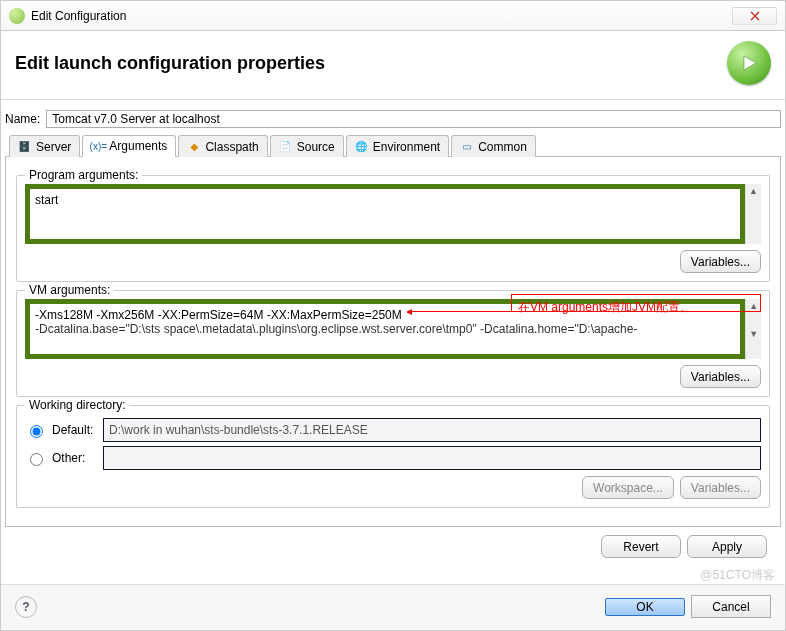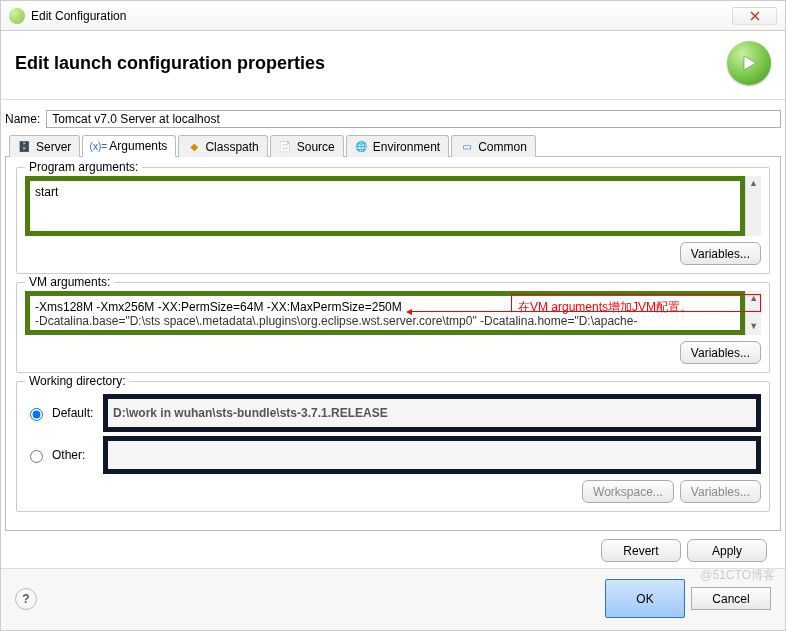--- a/index.html
+++ b/index.html
@@ -14,34 +14,34 @@
 .run-icon svg { width: 20px; height: 20px; }
 .body { padding: 10px 4px; border-top: 1px solid #ddd; }
 .name-row { display: flex; align-items: center; gap: 6px; margin-bottom: 6px; }
 .name-row label { }
 .name-row input { flex: 1; border: 1px solid #abadb3; padding: 3px 5px; background: #fff; height: 18px; }
 .tabs { display: flex; border-bottom: 1px solid #bbb; padding-left: 4px; }
 .tab { display: flex; align-items: center; gap: 4px; padding: 3px 8px; border: 1px solid #bbb; border-bottom: none; background: #f0f0f0; margin-right: 2px; border-radius: 3px 3px 0 0; position: relative; top: 1px; cursor: default; }
 .tab.active { background: #fff; border-bottom: 1px solid #fff; }
 .tab .ticon { width: 14px; height: 14px; display: flex; align-items: center; justify-content: center; font-size: 10px; }
 .panel { border: 1px solid #bbb; border-top: none; padding: 10px; }
-.group { border: 1px solid #ccc; border-radius: 2px; padding: 8px; margin-bottom: 8px; position: relative; }
+.group { border: 1px solid #ccc; border-radius: 2px; padding: 8px; margin-bottom: 8px; position: relative; margin-top: 8px; }
 .group > .glabel { position: absolute; top: -8px; left: 8px; background: #fff; padding: 0 4px; }
 .textarea { width: 100%; border: 5px solid #4d7c0f; padding: 4px 5px; background: #fff; resize: none; font-family: inherit; }
 .right-btns { display: flex; justify-content: flex-end; margin-top: 6px; gap: 6px; }
 .btn { min-width: 80px; height: 23px; border: 1px solid #acacac; background: linear-gradient(#fdfdfd,#e9e9e9); border-radius: 6px; padding: 0 10px; cursor: default; display: inline-flex; align-items: center; justify-content: center; }
 .btn:disabled, .btn.disabled { color: #888; }
 .field-row { display: flex; align-items: center; gap: 8px; margin: 4px 0; }
 .radio { display: flex; align-items: center; gap: 6px; min-width: 70px; }
-.inset-input { flex: 1; border: 5px solid #0f172a; background: #f5f5f5; padding: 3px 5px; height: 38px; color: #555; font-weight: bold; }
+.inset-input { flex: 1; border: 1px solid #0f172a; background: #f5f5f5; padding: 3px 5px; height: 24px; color: #555; }
 .footer-btns { display: flex; justify-content: flex-end; gap: 6px; padding: 8px 14px 0; }
 .dialog-footer { position: absolute; bottom: 0; left: 0; right: 0; padding: 10px 14px 12px; border-top: 1px solid #ddd; background: #f7f7f7; display: flex; align-items: center; }
 .dialog-footer .spacer { flex: 1; }
 .help-icon { width: 22px; height: 22px; border: 1px solid #bbb; border-radius: 50%; display: flex; align-items: center; justify-content: center; color: #556; font-weight: bold; }
-.ok-btn { min-width: 80px; height: 39px; border: 1px solid #2b74c7; background: linear-gradient(#cfe6ff,#9fc8f5); border-radius: 2px; }
+.ok-btn { min-width: 80px; height: 18px; border: 1px solid #2b74c7; background: linear-gradient(#cfe6ff,#9fc8f5); border-radius: 2px; }
 .cancel-btn { min-width: 80px; height: 23px; border: 1px solid #acacac; background: linear-gradient(#fdfdfd,#e9e9e9); border-radius: 0; }
 .annotation-box { position: absolute; border: 1px solid red; color: red; font-size: 12px; padding: 4px 6px; background: transparent; pointer-events: none; }
 .annotation-arrow { position: absolute; border-top: 1px solid red; pointer-events: none; }
 .annotation-arrow::before { content:""; position:absolute; left:-6px; top:-3px; border:3px solid transparent; border-right:6px solid red; }
 .watermark { position: absolute; right: 10px; bottom: 46px; color: #ccc; font-size: 12px; pointer-events: none; }
 .scrollhint { width: 16px; background: #f0f0f0; border-left: 1px solid #ddd; }
 .ta-wrap { display: flex; }
 .ta-wrap textarea { flex: 1; }
 .sarrow { font-size: 9px; color: #666; text-align: center; line-height: 14px; }
 </style>
@@ -111,21 +111,21 @@
           </div>
       </div>
       <div class="right-btns">
         <button class="btn">Variables...</button>
       </div>
     </div>
 
     <div class="group" style="position:relative">
       <div class="glabel">VM arguments:</div>
       <div class="ta-wrap">
-        <div class="textarea" style="height:44px; overflow:hidden; white-space:nowrap">
+        <div class="textarea" style="height:60px; overflow:hidden; white-space:nowrap">
           <div>-Xms128M -Xmx256M -XX:PermSize=64M -XX:MaxPermSize=250M</div>
           <div style="color:#333">-Dcatalina.base="D:\sts space\.metadata\.plugins\org.eclipse.wst.server.core\tmp0" -Dcatalina.home="D:\apache-</div>
         </div>
         <div class="scrollhint">
             <div class="sarrow">▲</div>
             <div style="height:14px"></div>
             <div class="sarrow">▼</div>
           </div>
       </div>
       <div class="right-btns">

